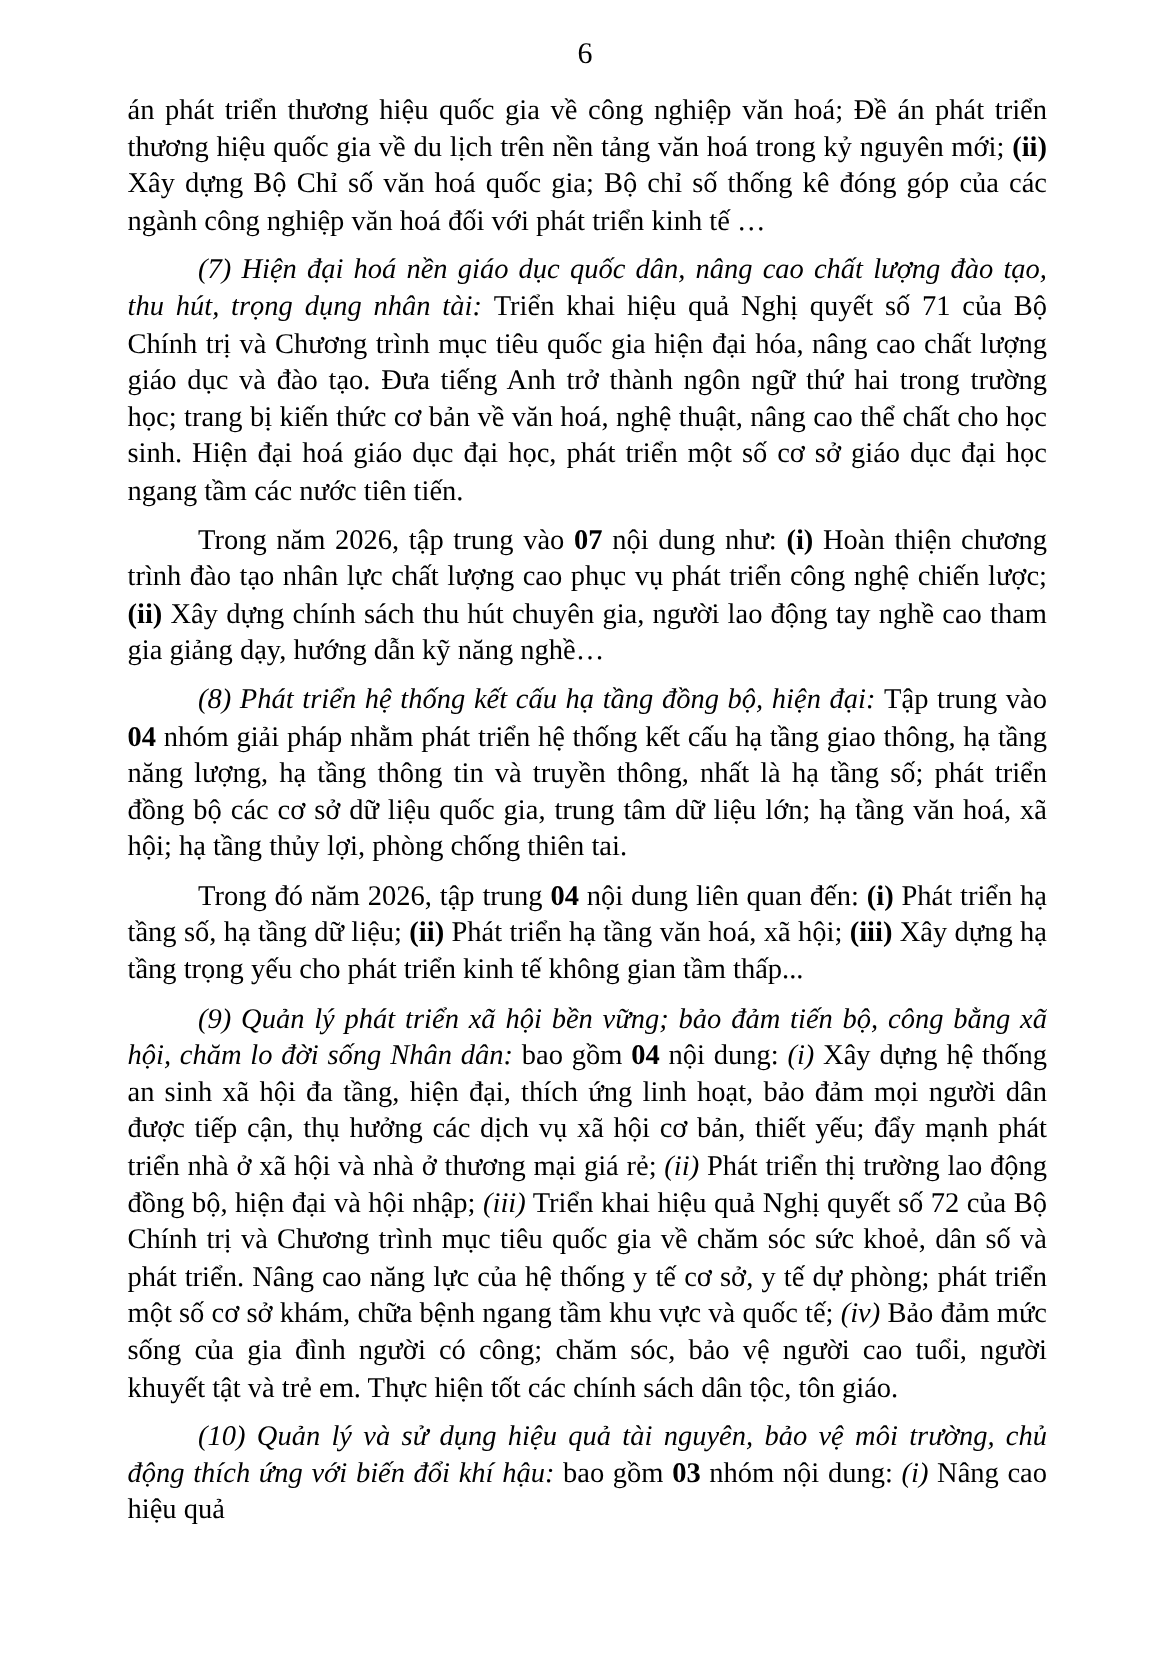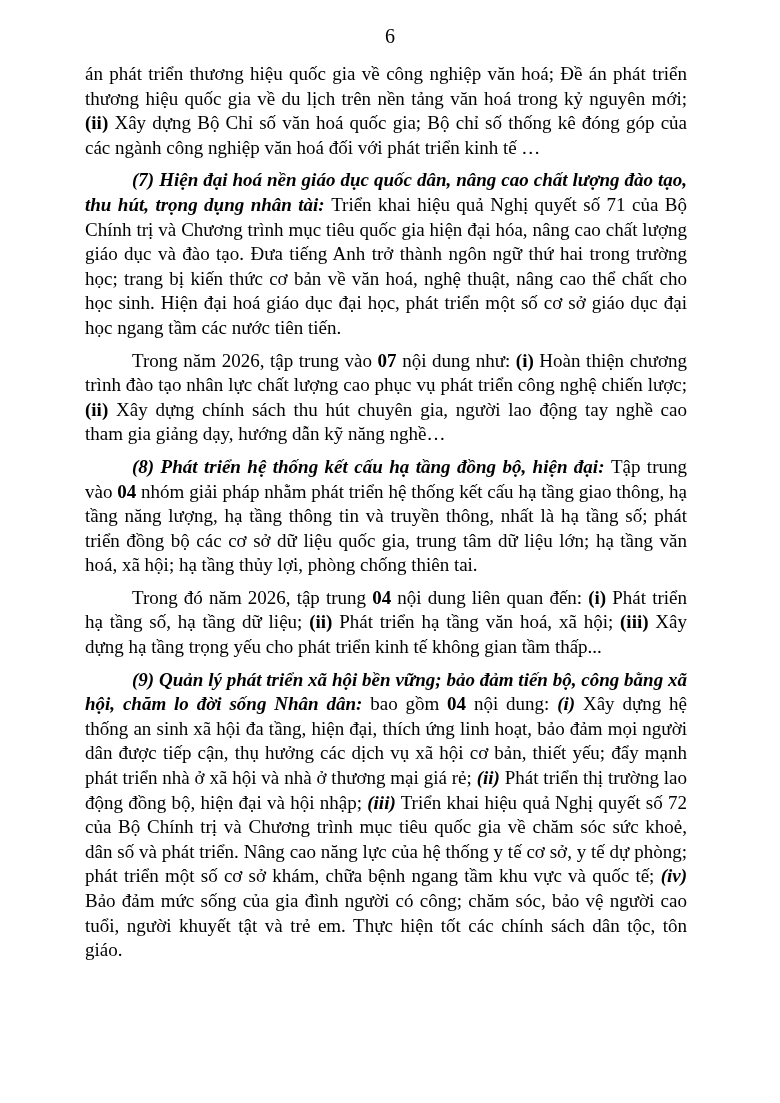--- a/index.html
+++ b/index.html
@@ -28,37 +28,38 @@
   .doc-body {
     position: absolute;
     top: 62px;
     left: 85px;
     width: 613px;
     font-size: 19px;
     line-height: 24.6px;
     text-align: justify;
   }
   .doc-body p {
-    margin: 8px 11px 0 0;
+    margin: 8px 0 0 0;
     text-indent: 47px;
   }
   .doc-body p.continued {
     margin-top: 0;
     text-indent: 0;
   }
   .run-r  { font-weight: normal; font-style: normal; }
   .run-b  { font-weight: bold;   font-style: normal; }
-  .run-bi { font-weight: bold;   font-style: italic; }
+  .run-bi { font-weight: normal;   font-style: italic; }
 </style>
 </head>
 <body>
 
 <div class="page">
   <div class="page-number">6</div>
   <div class="doc-body">
       <p class="continued"><span class="run-r">án phát triển thương hiệu quốc gia về công nghiệp văn hoá; Đề án phát triển thương hiệu quốc gia về du lịch trên nền tảng văn hoá trong kỷ nguyên mới; </span><span class="run-b">(ii)</span><span class="run-r"> Xây dựng Bộ Chỉ số văn hoá quốc gia; Bộ chỉ số thống kê đóng góp của các ngành công nghiệp văn hoá đối với phát triển kinh tế …</span></p>
       <p><span class="run-bi">(7) Hiện đại hoá nền giáo dục quốc dân, nâng cao chất lượng đào tạo, thu hút, trọng dụng nhân tài: </span><span class="run-r">Triển khai hiệu quả Nghị quyết số 71 của Bộ Chính trị và Chương trình mục tiêu quốc gia hiện đại hóa, nâng cao chất lượng giáo dục và đào tạo. Đưa tiếng Anh trở thành ngôn ngữ thứ hai trong trường học; trang bị kiến thức cơ bản về văn hoá, nghệ thuật, nâng cao thể chất cho học sinh. Hiện đại hoá giáo dục đại học, phát triển một số cơ sở giáo dục đại học ngang tầm các nước tiên tiến.</span></p>
       <p><span class="run-r">Trong năm 2026, tập trung vào </span><span class="run-b">07</span><span class="run-r"> nội dung như: </span><span class="run-b">(i)</span><span class="run-r"> Hoàn thiện chương trình đào tạo nhân lực chất lượng cao phục vụ phát triển công nghệ chiến lược; </span><span class="run-b">(ii)</span><span class="run-r"> Xây dựng chính sách thu hút chuyên gia, người lao động tay nghề cao tham gia giảng dạy, hướng dẫn kỹ năng nghề…</span></p>
       <p><span class="run-bi">(8) Phát triển hệ thống kết cấu hạ tầng đồng bộ, hiện đại: </span><span class="run-r">Tập trung vào </span><span class="run-b">04</span><span class="run-r"> nhóm giải pháp nhằm phát triển hệ thống kết cấu hạ tầng giao thông, hạ tầng năng lượng, hạ tầng thông tin và truyền thông, nhất là hạ tầng số; phát triển đồng bộ các cơ sở dữ liệu quốc gia, trung tâm dữ liệu lớn; hạ tầng văn hoá, xã hội; hạ tầng thủy lợi, phòng chống thiên tai.</span></p>
       <p><span class="run-r">Trong đó năm 2026, tập trung </span><span class="run-b">04</span><span class="run-r"> nội dung liên quan đến: </span><span class="run-b">(i)</span><span class="run-r"> Phát triển hạ tầng số, hạ tầng dữ liệu; </span><span class="run-b">(ii)</span><span class="run-r"> Phát triển hạ tầng văn hoá, xã hội; </span><span class="run-b">(iii)</span><span class="run-r"> Xây dựng hạ tầng trọng yếu cho phát triển kinh tế không gian tầm thấp...</span></p>
       <p><span class="run-bi">(9) Quản lý phát triển xã hội bền vững; bảo đảm tiến bộ, công bằng xã hội, chăm lo đời sống Nhân dân: </span><span class="run-r">bao gồm </span><span class="run-b">04</span><span class="run-r"> nội dung: </span><span class="run-bi">(i)</span><span class="run-r"> Xây dựng hệ thống an sinh xã hội đa tầng, hiện đại, thích ứng linh hoạt, bảo đảm mọi người dân được tiếp cận, thụ hưởng các dịch vụ xã hội cơ bản, thiết yếu; đẩy mạnh phát triển nhà ở xã hội và nhà ở thương mại giá rẻ; </span><span class="run-bi">(ii)</span><span class="run-r"> Phát triển thị trường lao động đồng bộ, hiện đại và hội nhập; </span><span class="run-bi">(iii)</span><span class="run-r"> Triển khai hiệu quả Nghị quyết số 72 của Bộ Chính trị và Chương trình mục tiêu quốc gia về chăm sóc sức khoẻ, dân số và phát triển. Nâng cao năng lực của hệ thống y tế cơ sở, y tế dự phòng; phát triển một số cơ sở khám, chữa bệnh ngang tầm khu vực và quốc tế; </span><span class="run-bi">(iv)</span><span class="run-r"> Bảo đảm mức sống của gia đình người có công; chăm sóc, bảo vệ người cao tuổi, người khuyết tật và trẻ em. Thực hiện tốt các chính sách dân tộc, tôn giáo.</span></p>
+      <p><span class="run-bi">(10) Quản lý và sử dụng hiệu quả tài nguyên, bảo vệ môi trường, chủ động thích ứng với biến đổi khí hậu: </span><span class="run-r">bao gồm </span><span class="run-b">03</span><span class="run-r"> nhóm nội dung: </span><span class="run-bi">(i)</span><span class="run-r"> Nâng cao hiệu quả</span></p>
     </div>
 </div>
 
 </body></html>

